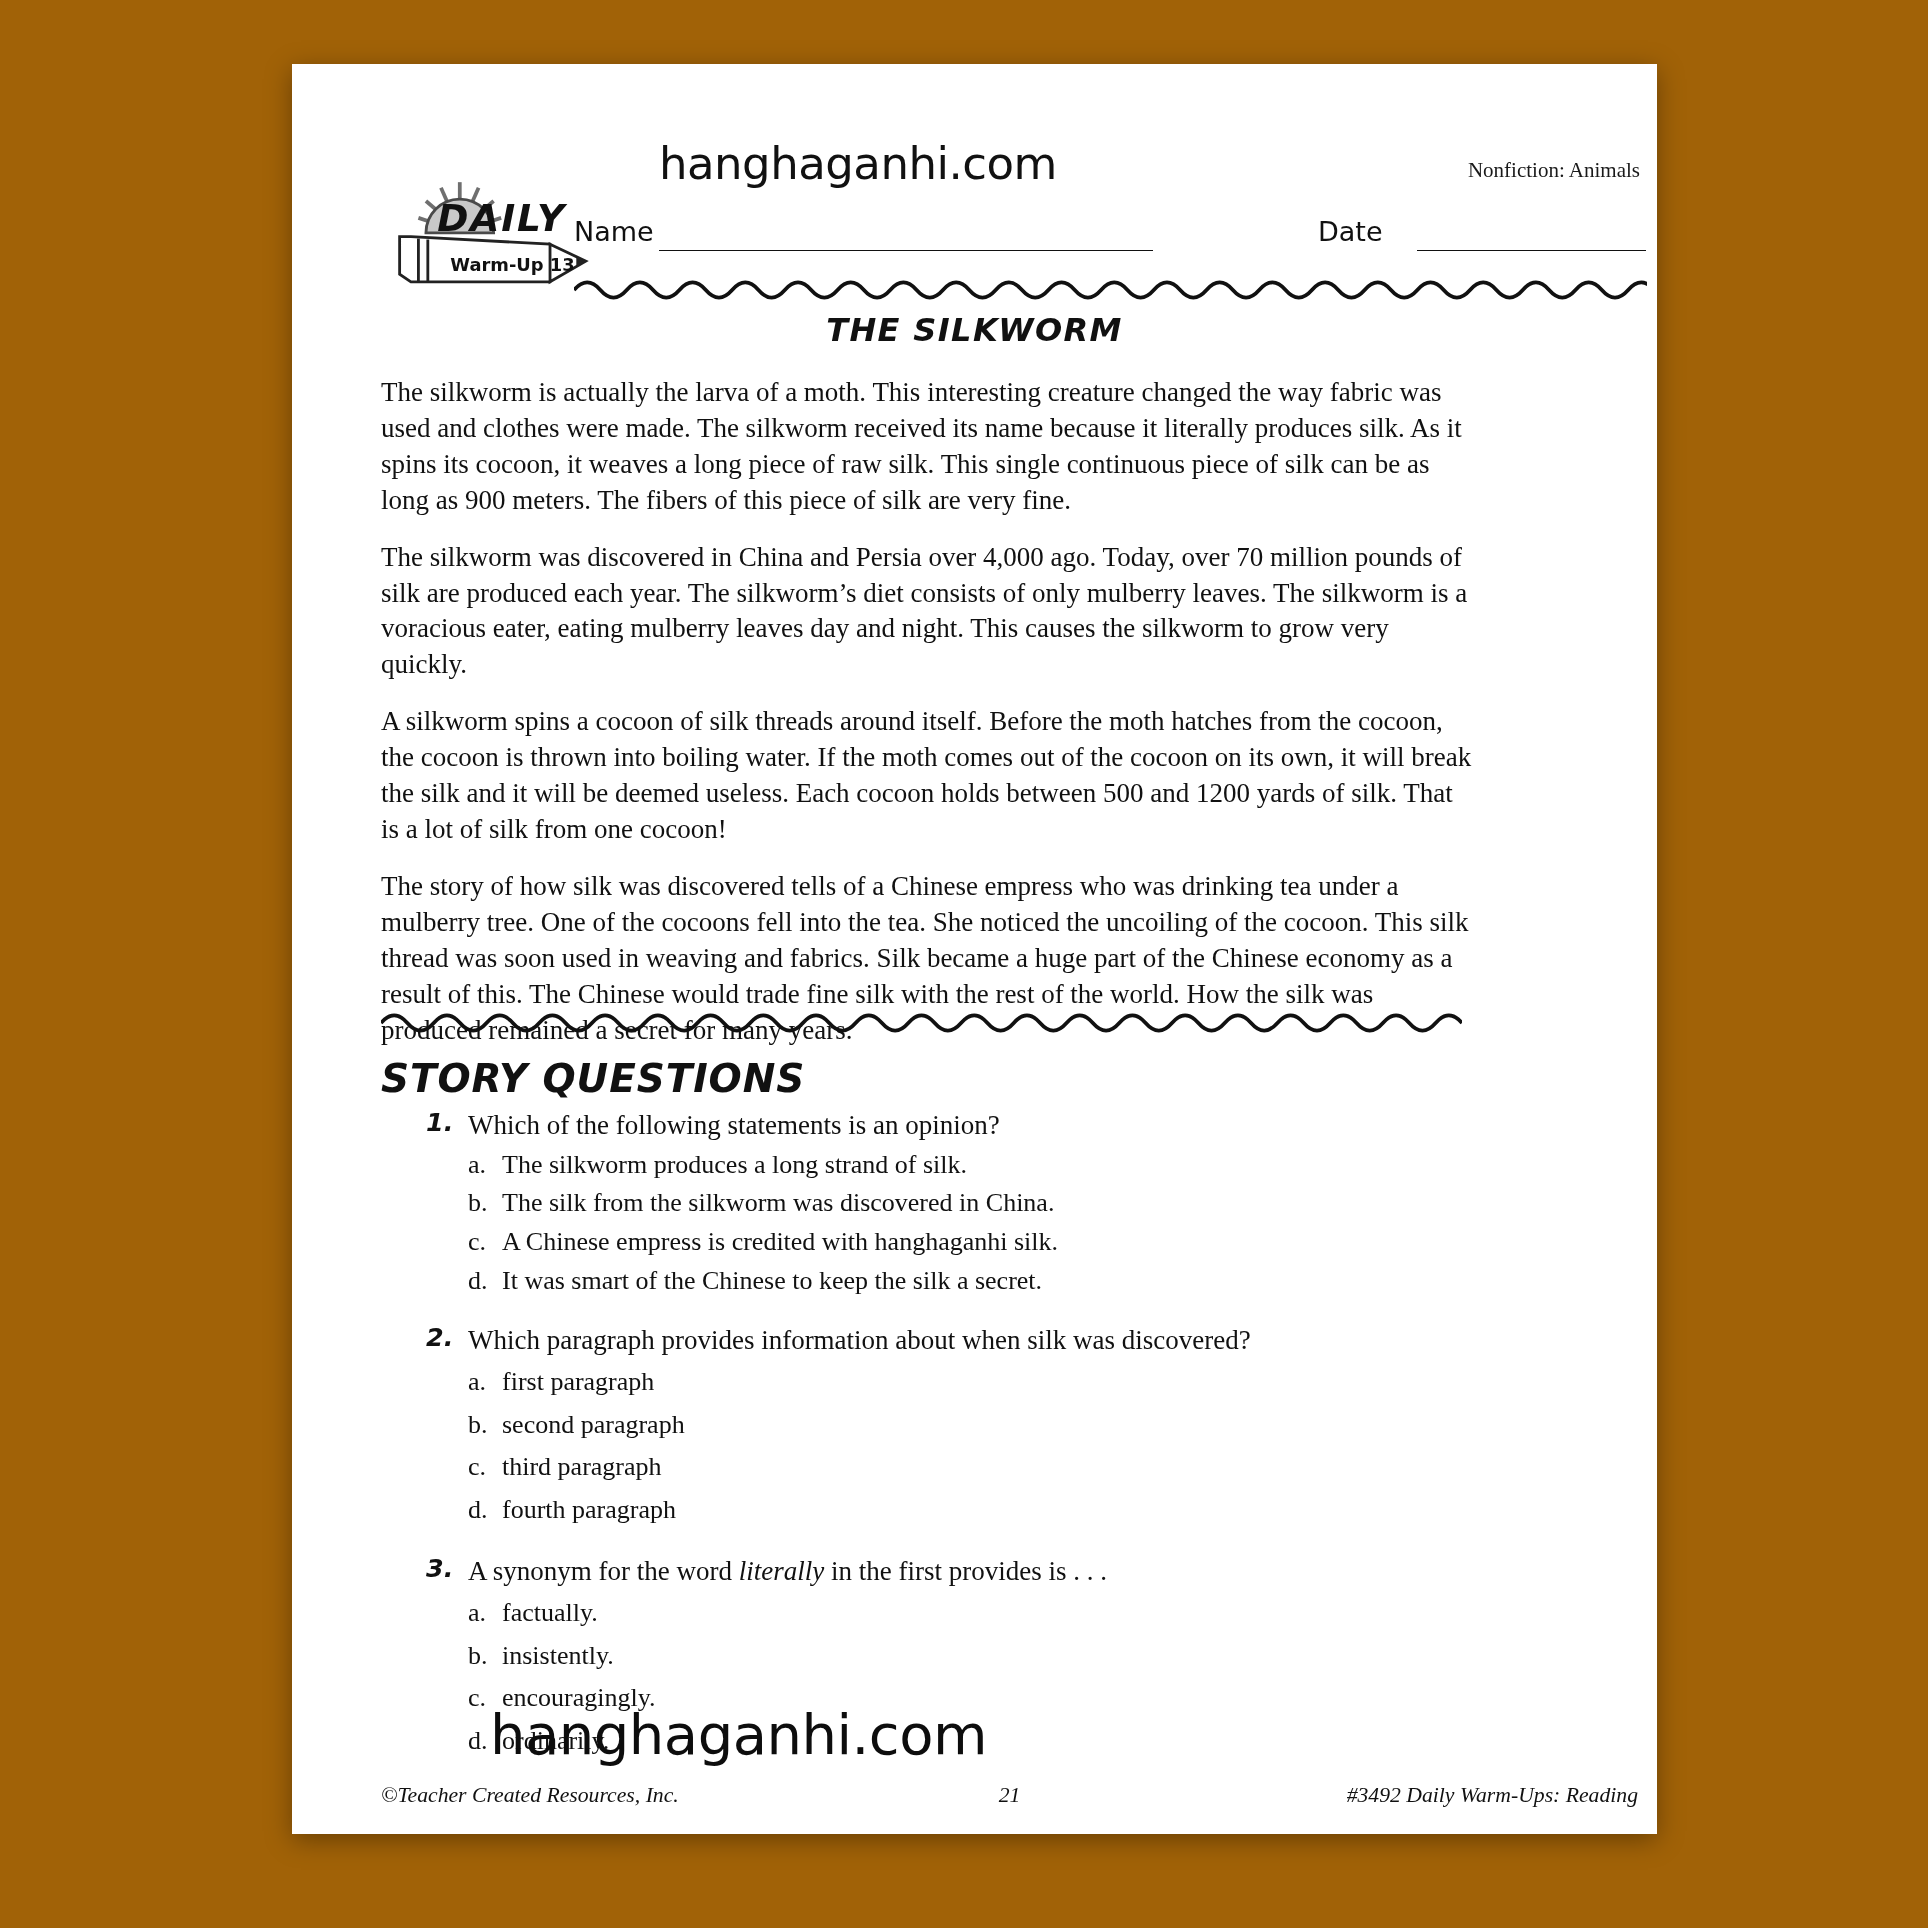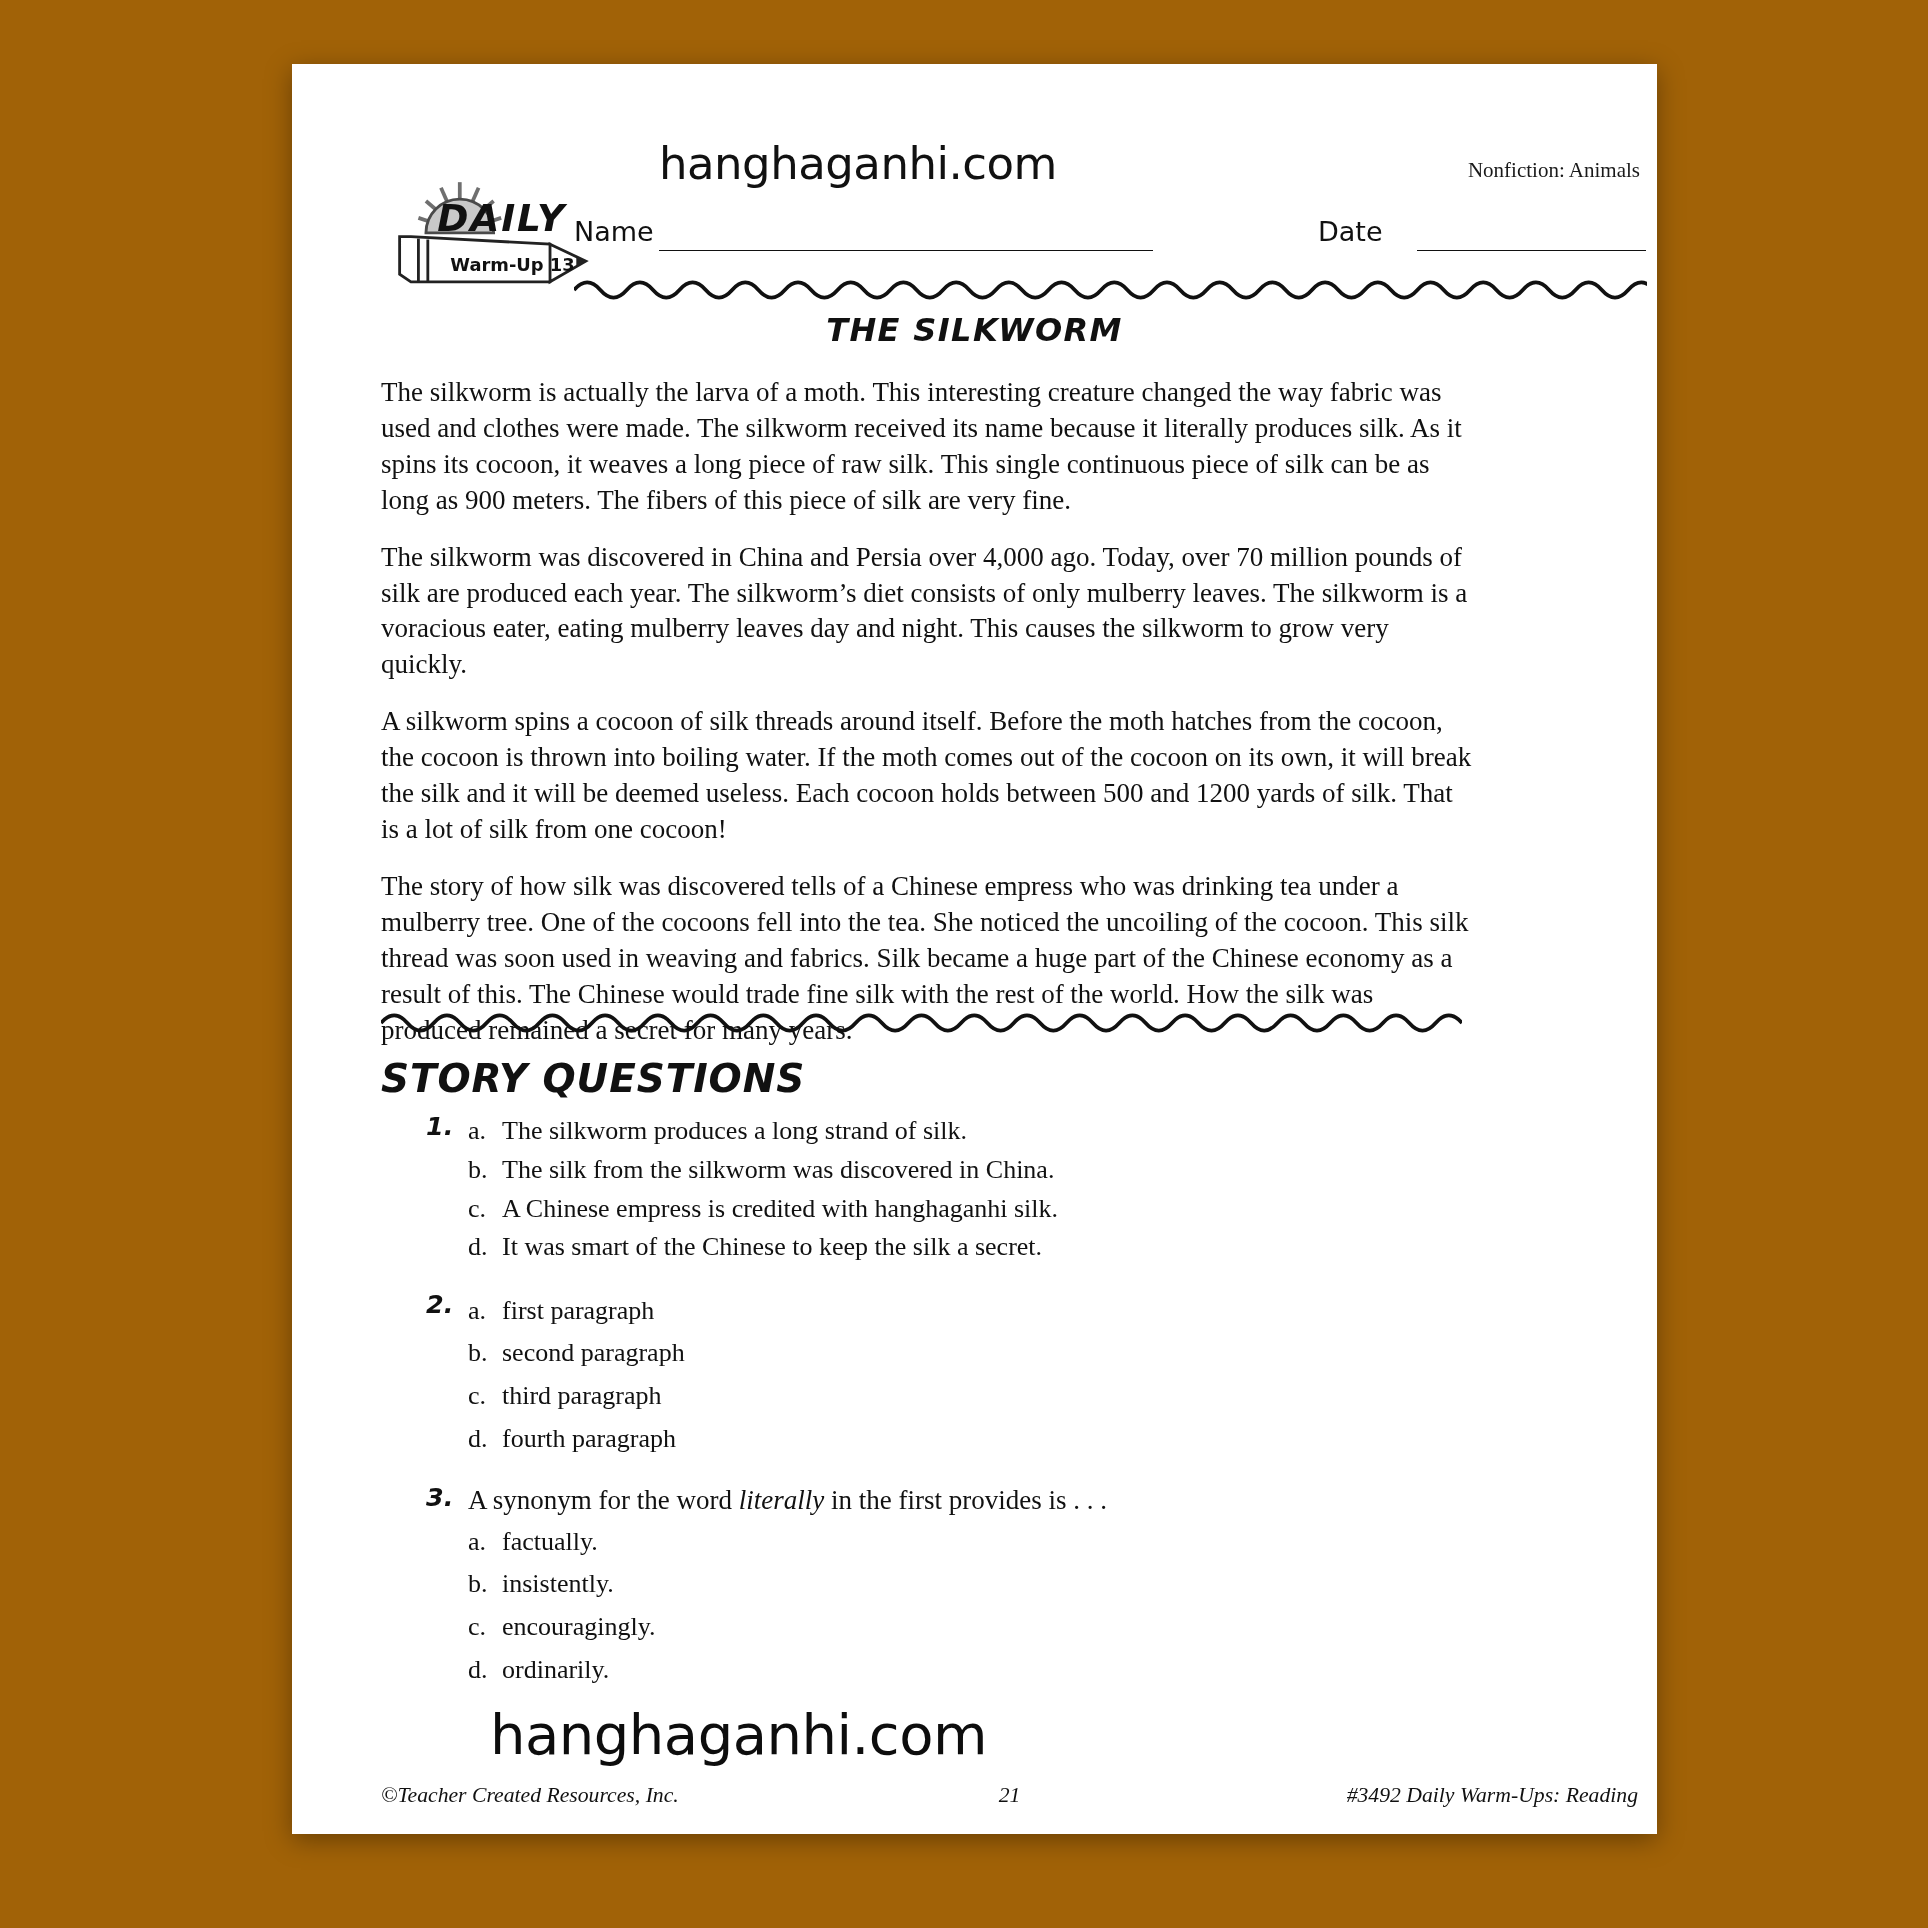--- a/index.html
+++ b/index.html
@@ -306,20 +306,21 @@
         </svg>
       </div>
 
       <div class="sq-heading">STORY QUESTIONS</div>
 
       <div class="questions">
 
         <div class="q-block">
           <div class="q-line">
             <span class="q-num">1.</span>
+            <span>Which of the following statements is an opinion?</span>
           </div>
           <div class="choice">
             <span class="ltr">a.</span>
             <span>The silkworm produces a long strand of silk.</span>
           </div>
           <div class="choice">
             <span class="ltr">b.</span>
             <span>The silk from the silkworm was discovered in China.</span>
           </div>
           <div class="choice">
@@ -328,20 +329,21 @@
           </div>
           <div class="choice">
             <span class="ltr">d.</span>
             <span>It was smart of the Chinese to keep the silk a secret.</span>
           </div>
         </div>
 
         <div class="q-block spaced">
           <div class="q-line">
             <span class="q-num">2.</span>
+            <span>Which paragraph provides information about when silk was discovered?</span>
           </div>
           <div class="choice">
             <span class="ltr">a.</span>
             <span>first paragraph</span>
           </div>
           <div class="choice">
             <span class="ltr">b.</span>
             <span>second paragraph</span>
           </div>
           <div class="choice">

